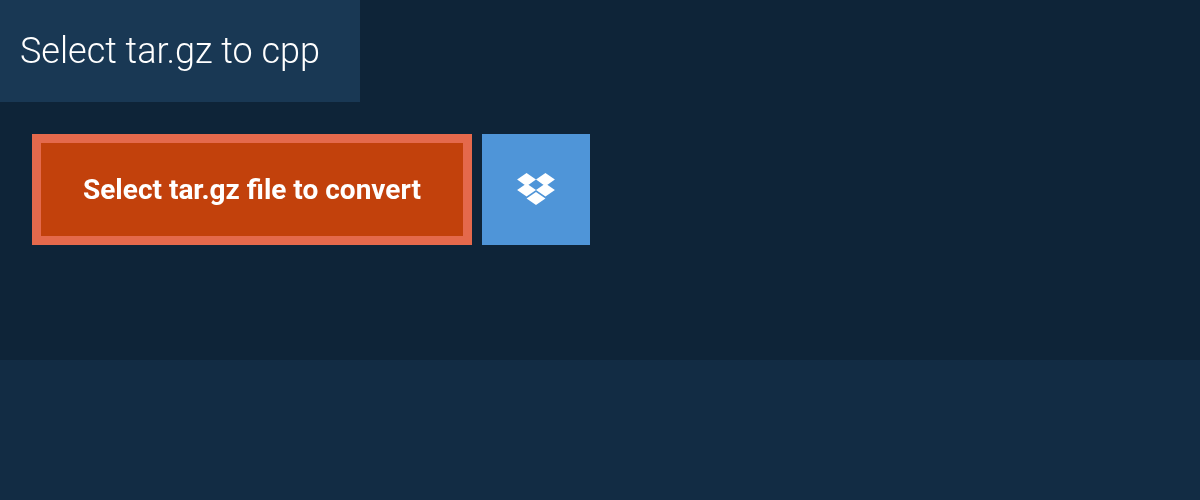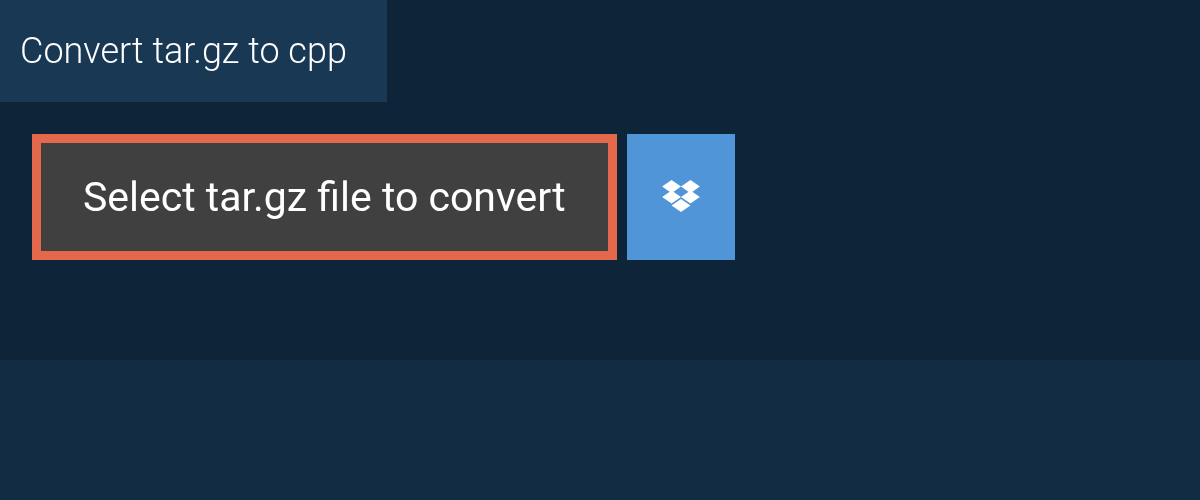--- a/index.html
+++ b/index.html
@@ -26,25 +26,25 @@
       color: #ffffff;
       font-size: 36px;
       font-weight: 300;
     }
     .button-area {
       display: flex;
       gap: 10px;
       padding: 32px 0 0 32px;
     }
     .select-button {
-      background: #404040;
+      background: #c2410c;
       border: 9px solid #e4694c;
       color: #ffffff;
-      font-size: 41px;
-      font-weight: 400;
+      font-size: 28px;
+      font-weight: 700;
       padding: 30px 42px;
       cursor: pointer;
       display: flex;
       align-items: center;
       justify-content: center;
       font-family: inherit;
     }
     .dropbox-button {
       background: #4f95d8;
       width: 108px;
@@ -58,21 +58,21 @@
       width: 38px;
       height: 34px;
       fill: #ffffff;
     }
   </style>
 </head>
 <body>
 
 <div class="container">
   <div class="tab">
-    <span>Convert tar.gz to cpp</span>
+    <span>Select tar.gz to cpp</span>
   </div>
   <div class="button-area">
     <button class="select-button">
       <span>Select tar.gz file to convert</span>
     </button>
     <button class="dropbox-button">
       <svg class="dropbox-icon" viewBox="0 0 40 36">
         <path d="M10 0 L20 7 L10 14 L0 7 Z M30 0 L40 7 L30 14 L20 7 Z M0 18 L10 11 L20 18 L10 25 Z M20 18 L30 11 L40 18 L30 25 Z M10 27 L20 20 L30 27 L20 34 Z"></path>
       </svg>
     </button>

